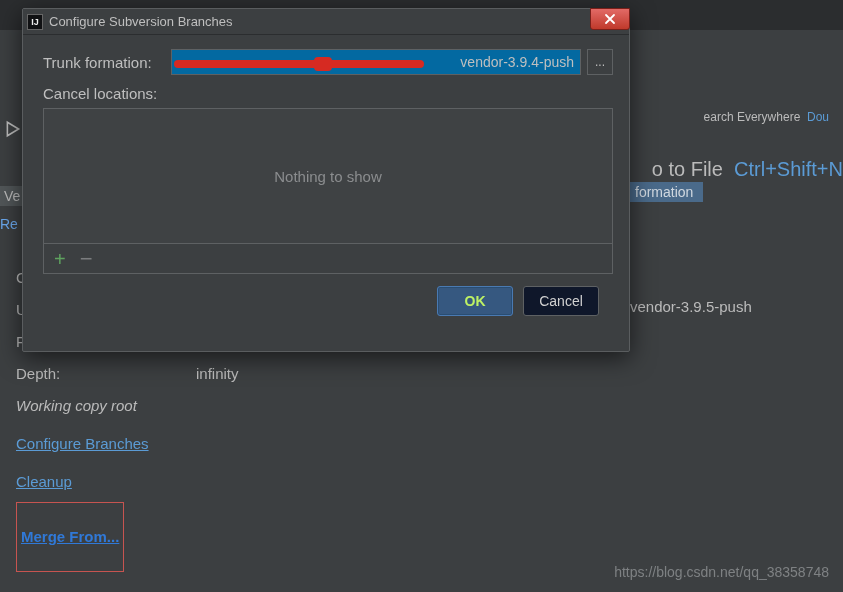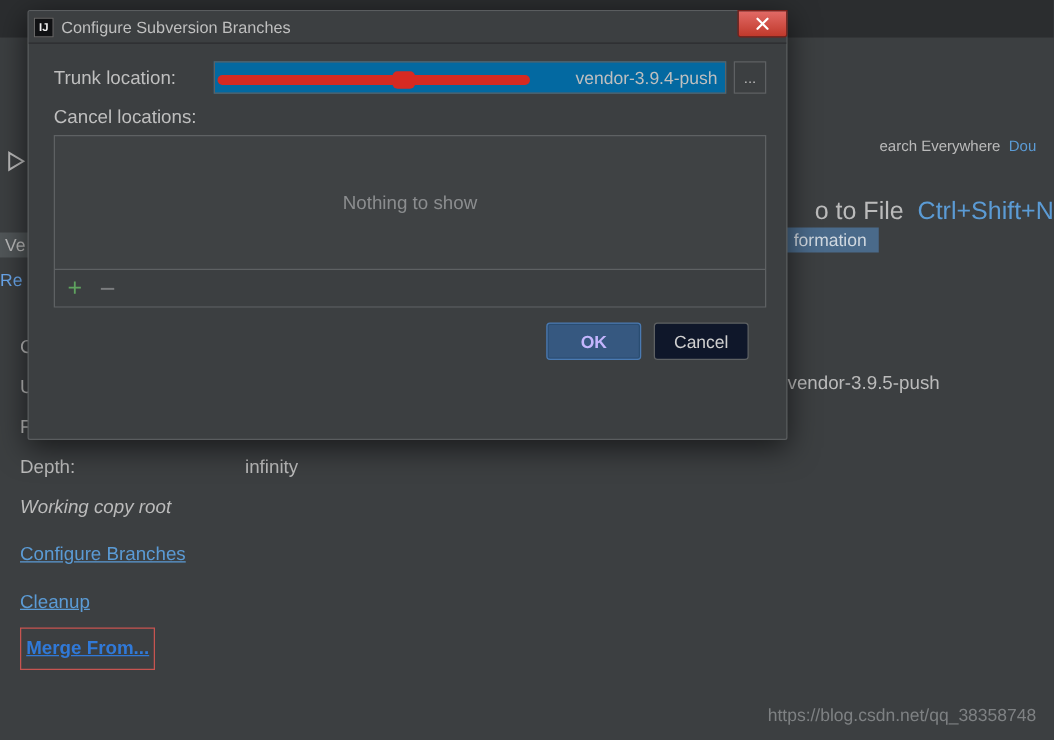--- a/index.html
+++ b/index.html
@@ -51,21 +51,21 @@
 
   .info-block {
     position: absolute; left: 16px; top: 262px; color: #bbbbbb; font-size: 15px;
     line-height: 32px;
   }
   .info-block .row { display: flex; }
   .info-block .lbl { width: 180px; }
   .info-block .ital { font-style: italic; }
   .info-block a { color: #5b9bd5; text-decoration: underline; display: inline-block; margin-top: 6px; }
   .merge-box {
-    border: 1px solid #c75450; padding: 0 4px; margin-top: 4px;
+    border: 1px solid #c75450; padding: 18px 4px; margin-top: 4px;
     display: inline-block;
   }
   .merge-box a { color: #3079d8; font-weight: bold; margin-top: 0; }
 
   .watermark {
     position: absolute; right: 14px; bottom: 12px;
     color: #8a8d8f; font-size: 14px; opacity: 0.85;
   }
 
   
@@ -126,21 +126,21 @@
   .trunk-text { position: absolute; right: 6px; color: #bfbfbf; }
   .ellipsis-btn {
     width: 26px; height: 26px; margin-left: 6px;
     border: 1px solid #5e6163; background: #3c3f41; color: #bfbfbf;
     display: flex; align-items: center; justify-content: center; font-size: 12px;
     cursor: pointer;
   }
 
   .branch-label { color: #bfbfbf; font-size: 15px; margin-bottom: 6px; }
   .listbox {
-    height: 138px;
+    height: 166px;
     border: 1px solid #5e6163;
     background: #3f4244;
     display: flex; flex-direction: column;
   }
   .list-empty {
     flex: 1; display: flex; align-items: center; justify-content: center;
     color: #8b8d8f; font-size: 15px;
   }
   .list-toolbar {
     height: 30px; border-top: 1px solid #5e6163;
@@ -154,21 +154,21 @@
     display: flex; justify-content: flex-end; gap: 10px;
     padding: 12px 14px 0 0;
   }
   .btn {
     min-width: 76px; height: 30px;
     border: 1px solid #5e6163; background: #0f172a; color: #d0d0d0;
     font-size: 14px; border-radius: 3px; cursor: pointer;
     display: flex; align-items: center; justify-content: center;
   }
   .btn.primary {
-    background: #365880; border: 1px solid #4a7ab2; color: #c4b5fd;
+    background: #365880; border: 1px solid #4a7ab2; color: #bef264;
     box-shadow: 0 0 0 1px #2a4d72 inset;
     font-weight: bold;
   }
 </style>
 </head>
 <body>
 
 <div class="ide-bg">
   <div class="ide-top"></div>
 
@@ -215,21 +215,21 @@
     <div class="title">Configure Subversion Branches</div>
     <div class="close">
       <svg viewBox="0 0 12 12">
           <path d="M2 2 L10 10 M10 2 L2 10" stroke="#fff" stroke-width="1.8" stroke-linecap="round"></path>
         </svg>
     </div>
   </div>
 
   <div class="dlg-body">
     <div class="field-row">
-      <div class="flabel">Trunk location:</div>
+      <div class="flabel">Trunk formation:</div>
       <div class="trunk-input">
         <div class="redact"></div>
         <span class="trunk-text">vendor-3.9.4-push</span>
       </div>
       <div class="ellipsis-btn">...</div>
     </div>
 
     <div class="branch-label">Cancel locations:</div>
     <div class="listbox">
       <div class="list-empty">Nothing to show</div>

